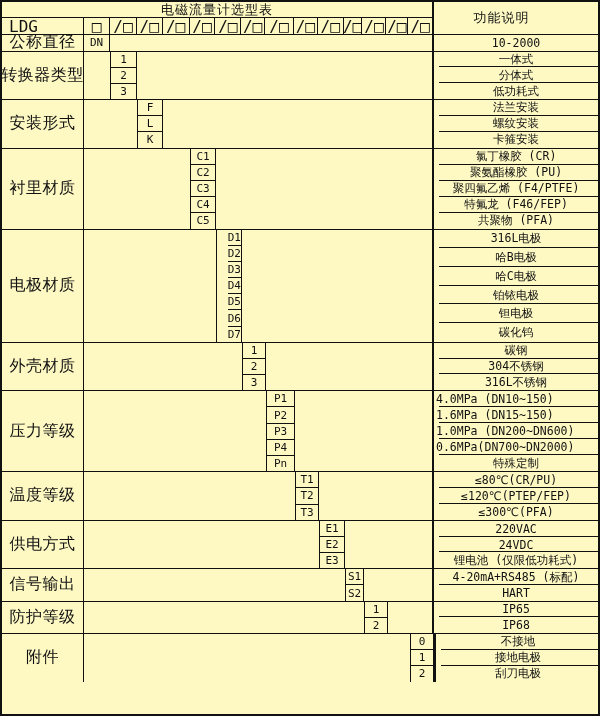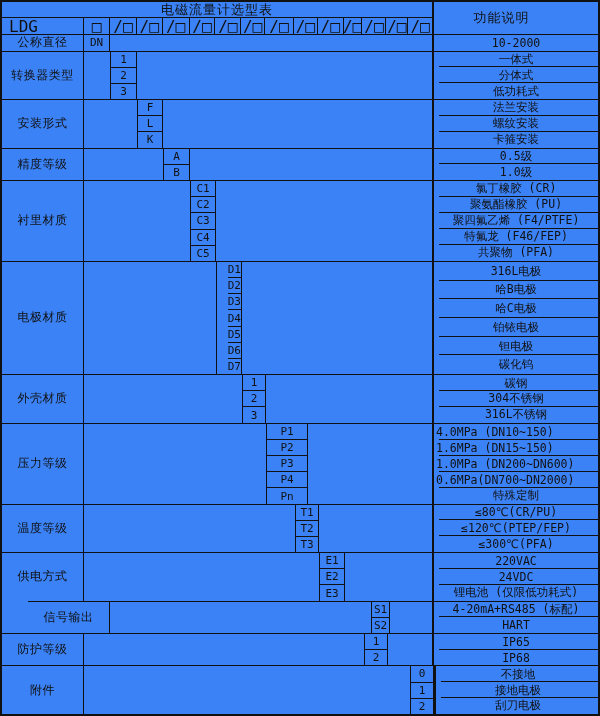--- a/index.html
+++ b/index.html
@@ -1,21 +1,21 @@
 <!DOCTYPE html>
 <html><head>
 <meta charset="utf-8">
 <style>
   html,body{margin:0;padding:0;background:#fff;}
   #page{
     position:relative;
     width:600px;height:716px;
     box-sizing:border-box;
     border:2px solid #111;
-    background:#3b82f6;
+    background:#fef9c3;
     color:#111;
     font-family:"DejaVu Sans",sans-serif;
     display:flex;flex-direction:column;
     overflow:hidden;
     --rh:16.1818px;
   }
   
   #header-block{
     height:calc(var(--rh) * 2);
     display:flex;flex-shrink:0;
@@ -46,21 +46,21 @@
   
   .band{
     display:flex;box-sizing:border-box;
     border-top:1px solid #111;
     flex-shrink:0;
   }
   .glabel{
     width:82px;box-sizing:border-box;flex-shrink:0;
     border-right:1px solid #111;
     display:flex;align-items:center;justify-content:center;
-    font-size:12px;letter-spacing:.5px;white-space:nowrap;overflow:hidden;
+    font-size:16px;letter-spacing:.5px;white-space:nowrap;overflow:hidden;
   }
   .pre{flex-shrink:0;}
   .codes{
     box-sizing:border-box;flex-shrink:0;
     border-left:1px solid #111;border-right:1px solid #111;
     display:flex;flex-direction:column;
   }
   .codes.flushleft{border-left:none;}
   .ccell{
     flex:1;box-sizing:border-box;
@@ -149,33 +149,20 @@
         <div class="ccell">L</div>
         <div class="ccell">K</div>
       </div>
       <div class="fill"></div>
       <div class="descs">
         <div class="dcell sep">法兰安装</div>
         <div class="dcell sep">螺纹安装</div>
         <div class="dcell">卡箍安装</div>
       </div>
     </div>
-    <div class="band" style="height: 32.3636px;">
-      <div class="glabel">精度等级</div>
-      <div class="pre" style="width: 79px;"></div>
-      <div class="codes" style="width: 27px;">
-        <div class="ccell">A</div>
-        <div class="ccell">B</div>
-      </div>
-      <div class="fill"></div>
-      <div class="descs">
-        <div class="dcell sep">0.5级</div>
-        <div class="dcell">1.0级</div>
-      </div>
-    </div>
     <div class="band" style="height: 80.9091px;">
       <div class="glabel">衬里材质</div>
       <div class="pre" style="width: 106px;"></div>
       <div class="codes" style="width: 26px;">
         <div class="ccell">C1</div>
         <div class="ccell">C2</div>
         <div class="ccell">C3</div>
         <div class="ccell">C4</div>
         <div class="ccell">C5</div>
       </div>
@@ -221,21 +208,21 @@
       <div class="fill"></div>
       <div class="descs">
         <div class="dcell sep">碳钢</div>
         <div class="dcell sep">304不锈钢</div>
         <div class="dcell">316L不锈钢</div>
       </div>
     </div>
     <div class="band" style="height: 80.9091px;">
       <div class="glabel">压力等级</div>
       <div class="pre" style="width: 182px;"></div>
-      <div class="codes" style="width: 42px;">
+      <div class="codes" style="width: 29px;">
         <div class="ccell">P1</div>
         <div class="ccell">P2</div>
         <div class="ccell">P3</div>
         <div class="ccell">P4</div>
         <div class="ccell">Pn</div>
       </div>
       <div class="fill"></div>
       <div class="descs">
         <div class="dcell aleft sep">4.0MPa (DN10~150)</div>
         <div class="dcell aleft sep">1.6MPa (DN15~150)</div>
@@ -267,21 +254,21 @@
         <div class="ccell">E2</div>
         <div class="ccell">E3</div>
       </div>
       <div class="fill"></div>
       <div class="descs">
         <div class="dcell sep">220VAC</div>
         <div class="dcell sep">24VDC</div>
         <div class="dcell">锂电池 (仅限低功耗式)</div>
       </div>
     </div>
-    <div class="band" style="height: 32.3636px; margin-left: 26px;">
+    <div class="band" style="height: 32.3636px;">
       <div class="glabel">信号输出</div>
       <div class="pre" style="width: 261px;"></div>
       <div class="codes" style="width: 19px;">
         <div class="ccell">S1</div>
         <div class="ccell">S2</div>
       </div>
       <div class="fill"></div>
       <div class="descs">
         <div class="dcell sep">4-20mA+RS485 (标配)</div>
         <div class="dcell">HART</div>

